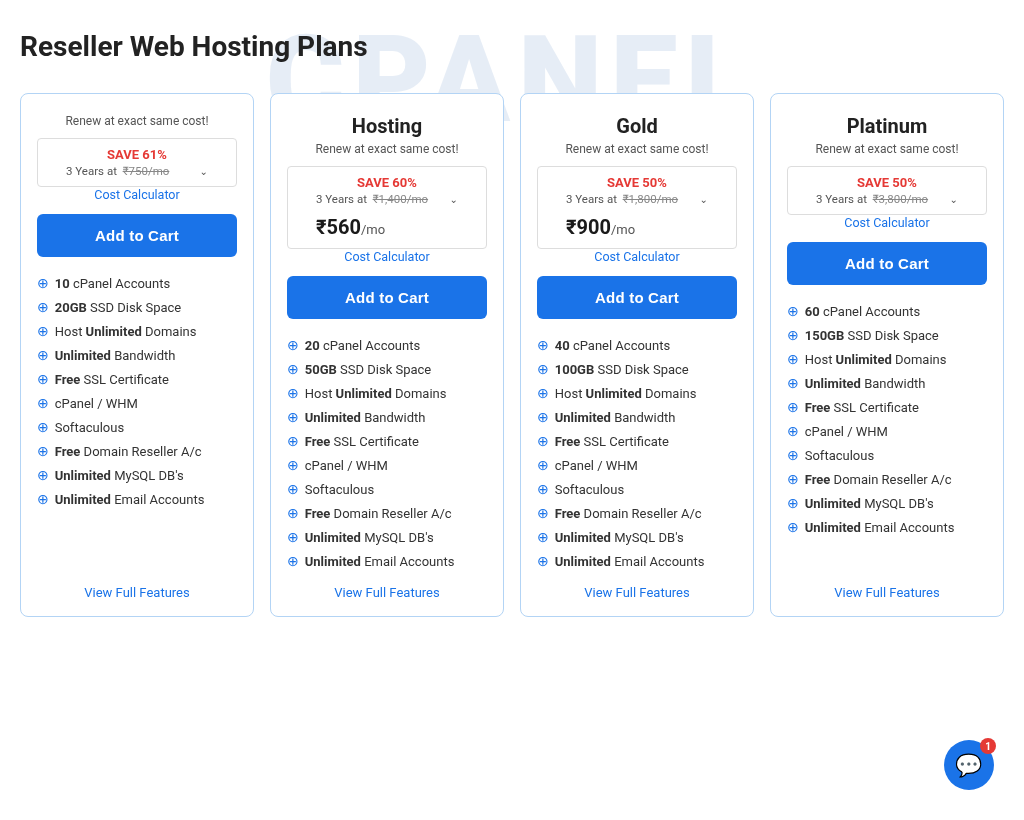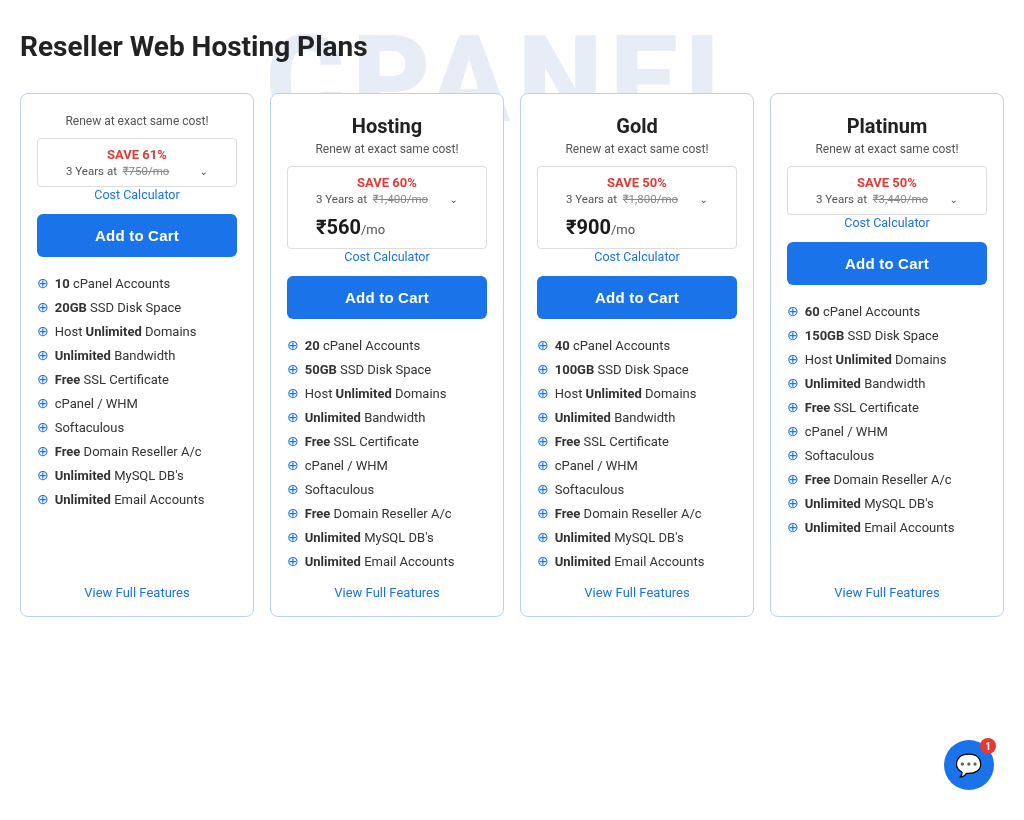--- a/index.html
+++ b/index.html
@@ -385,21 +385,21 @@
     </li>
     </ul>
     <a class="view-features" href="#">View Full Features</a>
   </div>
     <div class="plan-card">
     <div class="plan-name">Platinum</div>
     <div class="plan-renew">Renew at exact same cost!</div>
     <div class="price-box">
       <span class="save-badge">SAVE 50%</span>
       <div class="original-price-row">
-        <span class="years">3 Years at &nbsp;<span class="old-price">₹3,440/mo</span></span>
+        <span class="years">3 Years at &nbsp;<span class="old-price">₹3,800/mo</span></span>
         <span class="dropdown-arrow">⌄</span>
       </div>
     </div>
     <a class="cost-calculator" href="#">Cost Calculator</a>
     <button class="add-to-cart-btn">Add to Cart</button>
     <ul class="features-list">
       <li>
       <span class="check-icon">⊕</span>
       <span><span class="bold">60</span> cPanel Accounts</span>
     </li>

